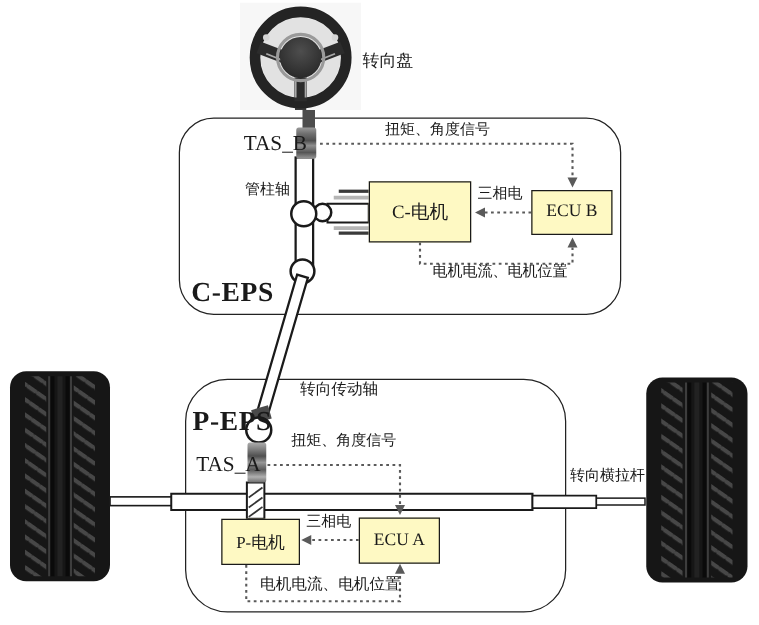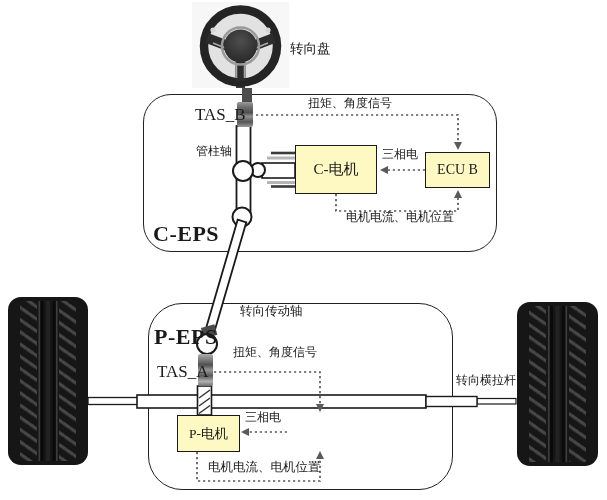--- a/index.html
+++ b/index.html
@@ -167,20 +167,23 @@
 
   <div class="comp c-motor">
     <span>C-电机</span>
   </div>
   <div class="comp ecu-b">
     <span>ECU B</span>
   </div>
   <div class="comp p-motor">
     <span>P-电机</span>
   </div>
+  <div class="comp ecu-a">
+    <span>ECU A</span>
+  </div>
 
   <div class="lbl" style="left:290px;top:41px;font-size:13.5px;text-align:right;">转向盘</div>
 
   <div class="lbl bold" style="left:153px;top:221px;">C-EPS</div>
   <div class="lbl small ra" style="left:195px;top:105px;width:41px;">TAS_B</div>
   <div class="lbl" style="left:308px;top:97px;">扭矩、角度信号</div>
   <div class="lbl" style="left:196px;top:145px;">管柱轴</div>
   <div class="lbl" style="left:382px;top:148px;">三相电</div>
   <div class="lbl" style="left:346px;top:211px;">电机电流、电机位置</div>
 

